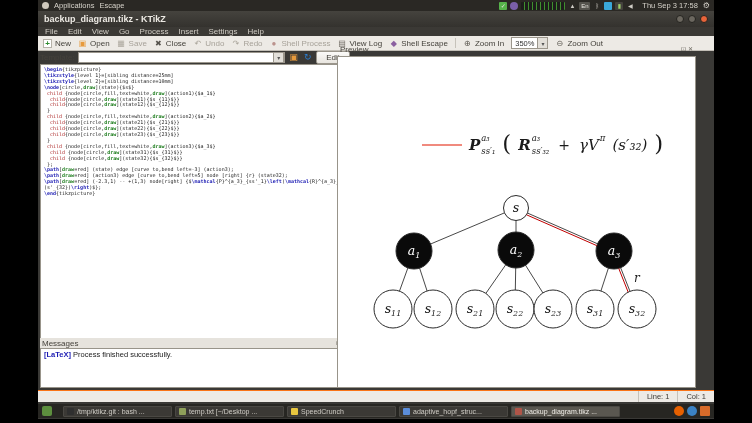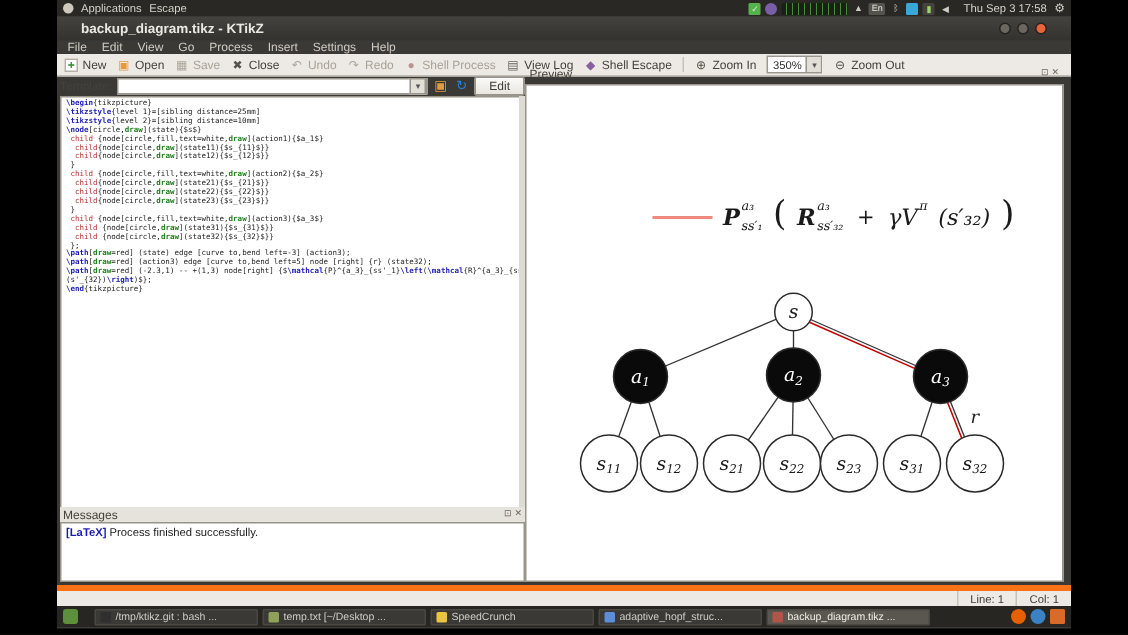--- a/index.html
+++ b/index.html
@@ -13,21 +13,21 @@
   .logo{width:7px;height:7px;border-radius:50%;background:#cfc9bd;display:inline-block;}
   .tp-menu{cursor:default;}
   .tp-right{margin-left:auto;display:flex;align-items:center;gap:3px;}
   .tp-ico{display:inline-flex;align-items:center;justify-content:center;height:8px;min-width:8px;
           font-size:6px;color:#e8e5df;border-radius:1px;}
   .tp-clock{margin-left:3px;white-space:nowrap;}
   .tp-gear{font-size:8px;color:#cfccc5;line-height:8px;}
 
   
   .titlebar{position:absolute;left:0;top:11px;right:0;height:16px;
-            background:linear-gradient(#45433e,#34322e);display:flex;align-items:center;padding:0 16px;}
+            background:linear-gradient(#45433e,#34322e);display:flex;align-items:center;padding:0 6px;}
   .title{color:#ece9e3;font-size:9px;font-weight:bold;}
   .winbtns{margin-left:auto;display:flex;gap:4px;align-items:center;}
   .wbtn{width:8px;height:8px;border-radius:50%;background:#6b675f;border:1px solid #24231f;box-sizing:border-box;}
   .wbtn.close{background:#e8643a;}
 
   
   .menubar{position:absolute;left:0;top:27px;right:0;height:9px;background:#3b3935;
            display:flex;align-items:center;gap:10px;padding:0 7px;font-size:8px;color:#d0ccc4;}
 
   
@@ -67,40 +67,40 @@
   .ed-scroll{position:absolute;right:2px;top:14px;width:4px;bottom:36px;background:#dedbd4;}
   .messages{position:absolute;left:0;right:2px;bottom:0;height:50px;}
   .msg-header{height:10px;display:flex;align-items:center;background:#e6e3dd;
               font-size:8px;color:#45423c;padding:0 2px;}
   .dock-icos{margin-left:auto;display:flex;gap:2px;}
   .dock-ico{font-size:6px;color:#6b675f;line-height:7px;}
   .msg-body{position:absolute;left:0;right:0;top:10px;bottom:0;background:#fff;
             border:1px solid #98948a;font-size:7.5px;color:#222;padding:1px 3px;}
   .msg-body b{color:#1b1bb3;}
 
-  .right-col{position:absolute;left:312px;top:42px;width:359px;height:346px;}
+  .right-col{position:absolute;left:299px;top:42px;width:359px;height:346px;}
   .prev-header{height:14px;display:flex;align-items:center;font-size:8px;color:#45423c;padding:0 3px;}
   .canvas{position:absolute;left:0;right:0;top:14px;bottom:0;background:#fff;
           border:1px solid #98948a;overflow:hidden;}
 
   
   .formula{position:absolute;left:84px;top:76px;display:flex;align-items:center;gap:7px;
            font-family:"DejaVu Serif",serif;color:#1a1a1a;}
   .legend-line{width:40px;height:2px;}
   .tok{display:inline-flex;align-items:center;}
   .tok .base{font-style:italic;font-size:15px;}
   .tok .base.cal{font-weight:bold;}
   .tok .base.paren{font-style:normal;font-size:23px;font-weight:300;line-height:23px;transform:translateY(-1px);}
   .tok .base.op{font-style:normal;font-size:14px;margin:0 2px;}
   .ss{display:inline-flex;flex-direction:column;justify-content:space-between;height:21px;
       font-size:8.5px;line-height:8.5px;margin-left:1px;font-style:italic;}
 
   
   .statusbar{position:absolute;left:0;right:0;top:390px;height:11px;background:#edeae5;
-             border-top:4px solid #f97316;display:flex;align-items:center;justify-content:flex-end;
+             border-top:1px solid #f97316;display:flex;align-items:center;justify-content:flex-end;
              gap:0;font-size:7.5px;color:#3c3a35;}
   .sb-cell{border-left:1px solid #c6c2ba;padding:0 8px;height:100%;display:flex;align-items:center;}
 
   
   .taskbar{position:absolute;left:0;right:0;top:404px;height:14px;background:#272622;
            display:flex;align-items:center;gap:3px;padding:0 4px;}
   .show-desktop{width:10px;height:10px;background:#5d8f3e;border-radius:2px;margin-right:8px;}
   .task-btn{width:109px;height:11px;background:#3b3935;border:1px solid #4a4843;border-radius:1px;
             display:flex;align-items:center;gap:3px;padding:0 3px;box-sizing:border-box;
             font-size:7px;color:#cfccc5;white-space:nowrap;overflow:hidden;}

